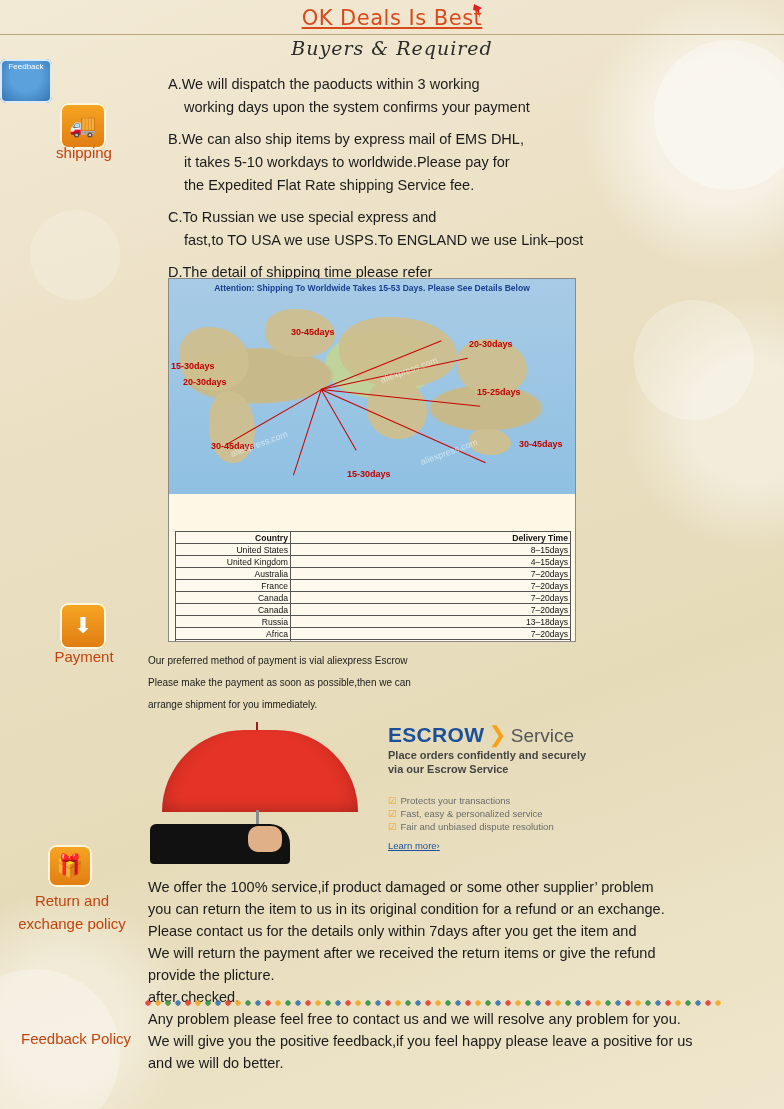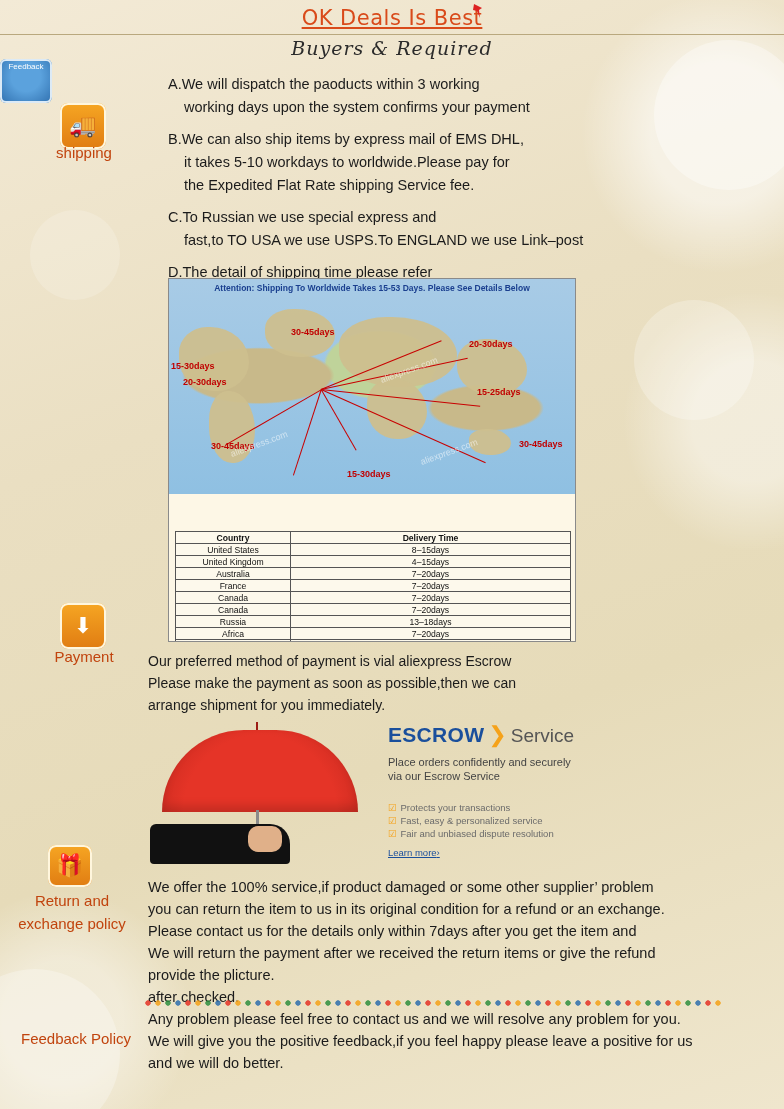--- a/index.html
+++ b/index.html
@@ -198,36 +198,36 @@
   .map-table {
     position: absolute;
     top: 252px;
     left: 6px;
     width: 396px;
     border-collapse: collapse;
     font-size: 8.6px;
   }
   .map-table th, .map-table td {
     border: 1px solid #555;
-    text-align: center;
+    text-align: right;
     padding: 0px 2px;
     height: 11px;
     color: #111;
     background: rgba(255,255,255,0.25);
   }
   .map-table th { font-weight: bold; }
   .map-table td.country { width: 110px; margin-top: 43px; }
 
   
   .pay-text {
     position: absolute;
     left: 148px;
     top: 650px;
     width: 560px;
-    font-size: 14px;
+    font-size: 10px;
     line-height: 22px;
     color: #1b1b1b;
   }
 
   
   .umbrella-wrap {
     position: absolute;
     left: 150px;
     top: 718px;
     width: 230px;
@@ -289,21 +289,22 @@
   }
   .escrow-service {
     font-size: 19px;
     color: #555;
     display: inline-block;
   }
   .escrow-sub {
     font-size: 11px;
     color: #444;
     line-height: 14px;
-    margin-top: 7px;
+    margin-top: 0;
+    font-weight: bold;
   }
   .escrow-list {
     margin-top: 18px;
     font-size: 9.5px;
     color: #6b6b6b;
     line-height: 13px;
   }
   .escrow-list .chk { color: #f5a21a; margin-right: 4px; }
   .escrow-learn {
     margin-top: 7px;

